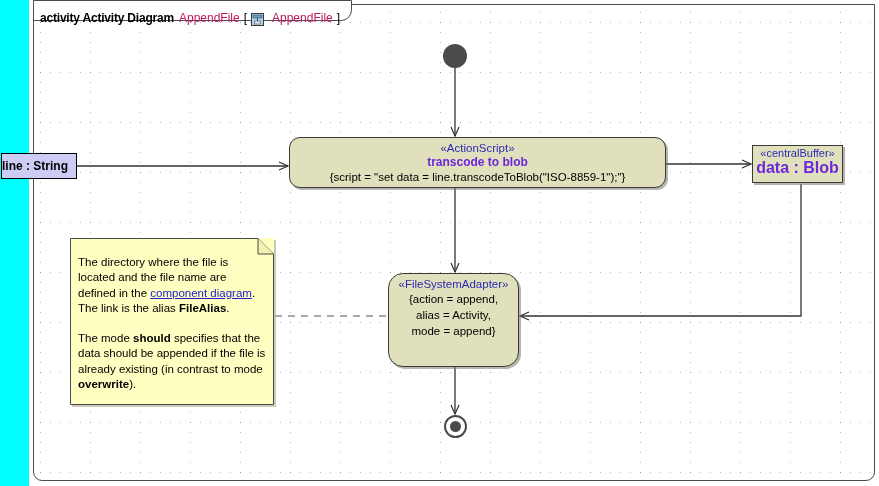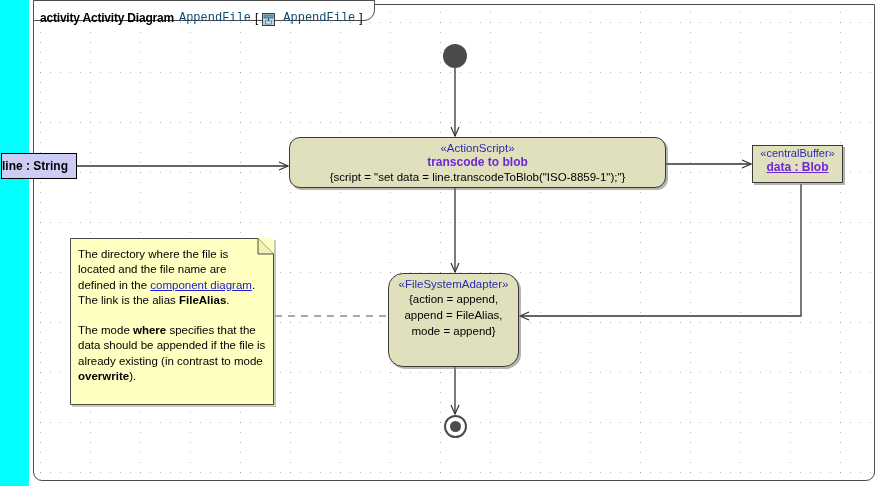--- a/index.html
+++ b/index.html
@@ -41,21 +41,21 @@
     border:1px solid #4d4d4d;
     border-radius:0 0 11px 0;
     background:#ffffff;
     box-sizing:border-box;
     display:flex;align-items:center;
     padding:15px 11px 0 6px;
     white-space:nowrap;
     z-index:6;
   }
   #frame-tab .kw{font-weight:bold;font-size:12px;color:#000;letter-spacing:-0.2px;}
-  #frame-tab .nm{font-size:12px;color:#0c4a6e;margin-left:5px;font-family:Liberation Mono, monospace;}
+  #frame-tab .nm{font-size:12px;color:#be185d;margin-left:5px;}
   #frame-tab .brk{font-size:12px;color:#000;margin-left:4px;}
   .tab-icon{
     display:inline-block;width:13px;height:13px;margin:0 3px 0 4px;
     position:relative;vertical-align:middle;
   }
 
   
   .act-node{
     position:absolute;
     background:#e1e0bd;
@@ -87,21 +87,21 @@
 
   
   #node-buffer{
     position:absolute;left:752px;top:145px;width:91px;height:38px;
     background:#e1e0bd;border:1px solid #3a3a3a;border-radius:0;
     box-sizing:border-box;text-align:center;
     box-shadow:2px 2px 0 rgba(120,120,110,.55);
     z-index:3;
   }
   #node-buffer .stereo{font-size:11px;margin-top:1px;line-height:13px;}
-  #node-buffer .nodename{font-size:12px;line-height:15px;text-decoration:underline;}
+  #node-buffer .nodename{font-size:16px;line-height:15px;}
 
   
   #pin-line{
     position:absolute;left:1px;top:153px;width:76px;height:26px;
     background:#ccccf4;border:1px solid #000;box-sizing:border-box;
     display:flex;align-items:center;justify-content:flex-start;
     font-weight:bold;font-size:12px;color:#000;
     z-index:7;
   }
 
@@ -111,21 +111,21 @@
     background:#ffffc2;
     box-sizing:border-box;
     z-index:4;
     box-shadow:2px 2px 0 rgba(150,150,120,.5);
   }
   #note .note-shape{
     position:absolute;left:0;top:0;width:100%;height:100%;
   }
   #note .note-text{
     position:relative;
-    padding:9px 8px 0 8px;
+    padding:17px 8px 0 8px;
     font-size:11.5px;line-height:15.3px;color:#000;
   }
   #note .note-text p{margin:0;}
   #note .note-text p.gap{margin-top:15px;}
   .lnk{color:#2020d0;text-decoration:underline;}
   .bold{font-weight:bold;}
 
   
   #initial-node{
     position:absolute;left:443px;top:44px;width:24px;height:24px;
@@ -200,32 +200,32 @@
 </div>
 
 <div id="node-buffer">
   <span class="stereo">«centralBuffer»</span>
   <span class="nodename">data : Blob</span>
 </div>
 
 <div id="node-append" class="act-node">
   <span class="stereo">«FileSystemAdapter»</span>
   <span class="nodebody">{action = append,</span>
-  <span class="nodebody">append = FileAlias,</span>
+  <span class="nodebody">alias = Activity,</span>
   <span class="nodebody">mode = append}</span>
 </div>
 
 <div id="final-node"></div>
 
 <div id="pin-line">
   <span>line : String</span>
 </div>
 
 <div id="note">
   <svg class="note-shape" viewBox="0 0 204 167" preserveAspectRatio="none">
     <path d="M0.5,0.5 L188,0.5 L203.5,16 L203.5,166.5 L0.5,166.5 Z" fill="#ffffc2" stroke="#4a4a4a" stroke-width="1"></path>
     <path d="M188,0.5 L188,16 L203.5,16" fill="#f2f2b0" stroke="#4a4a4a" stroke-width="1"></path>
   </svg>
   <div class="note-text">
     <p><span>The directory where the file is located and the file name are defined in the </span><span class="lnk">component diagram</span><span>. The link is the alias </span><span class="bold">FileAlias</span><span>.</span></p>
-    <p class="gap"><span>The mode </span><span class="bold">where</span><span> specifies that the data should be appended if the file is already existing (in contrast to mode </span><span class="bold">overwrite</span><span>).</span></p>
+    <p class="gap"><span>The mode </span><span class="bold">should</span><span> specifies that the data should be appended if the file is already existing (in contrast to mode </span><span class="bold">overwrite</span><span>).</span></p>
   </div>
 </div>
 
 </body></html>

